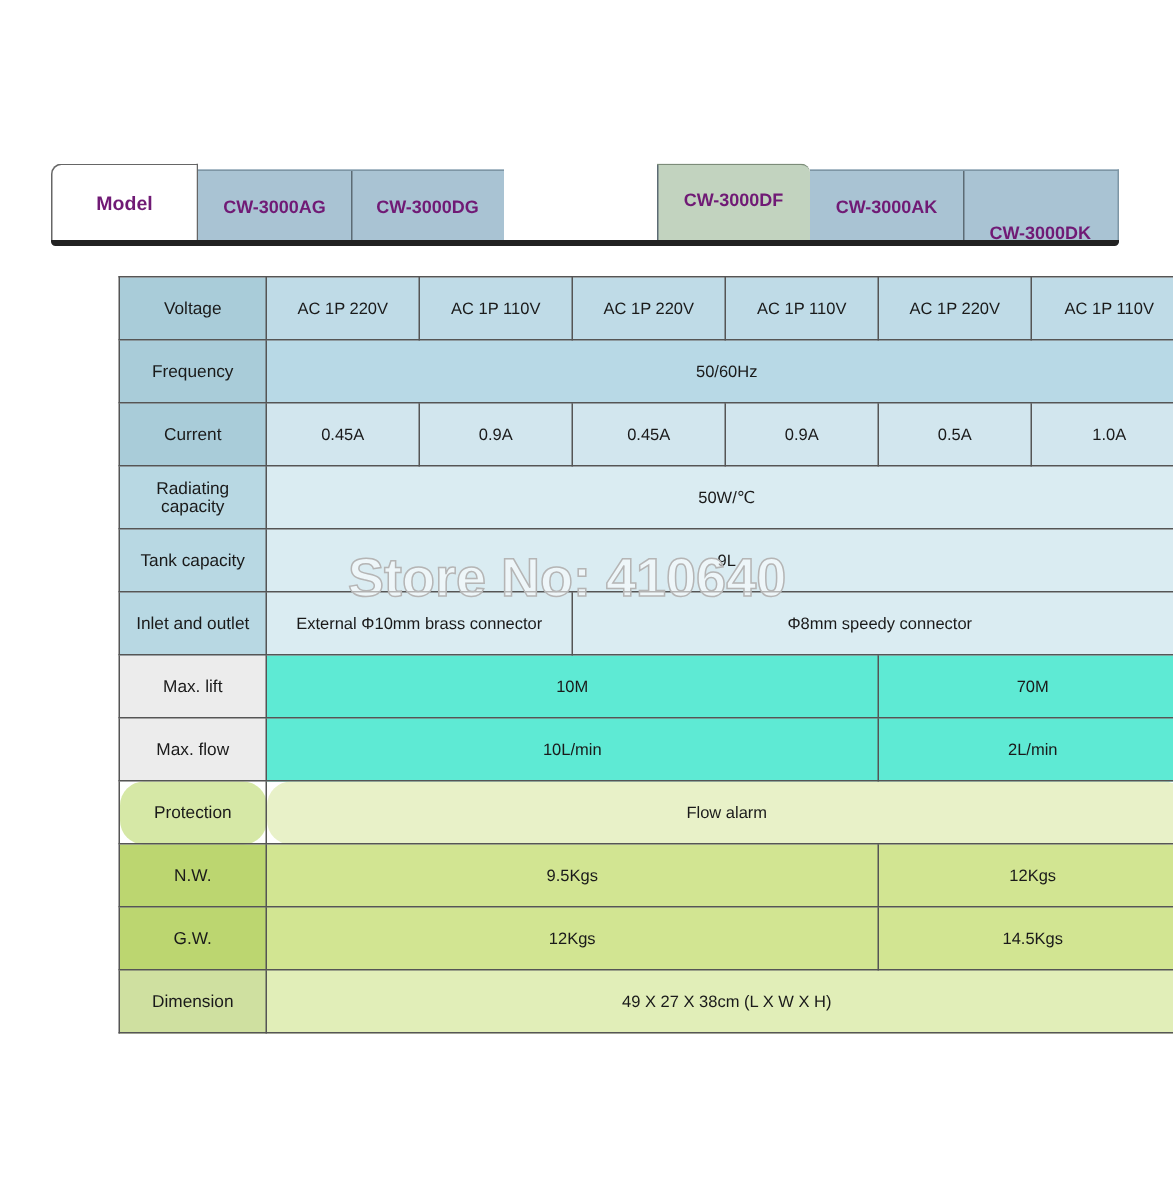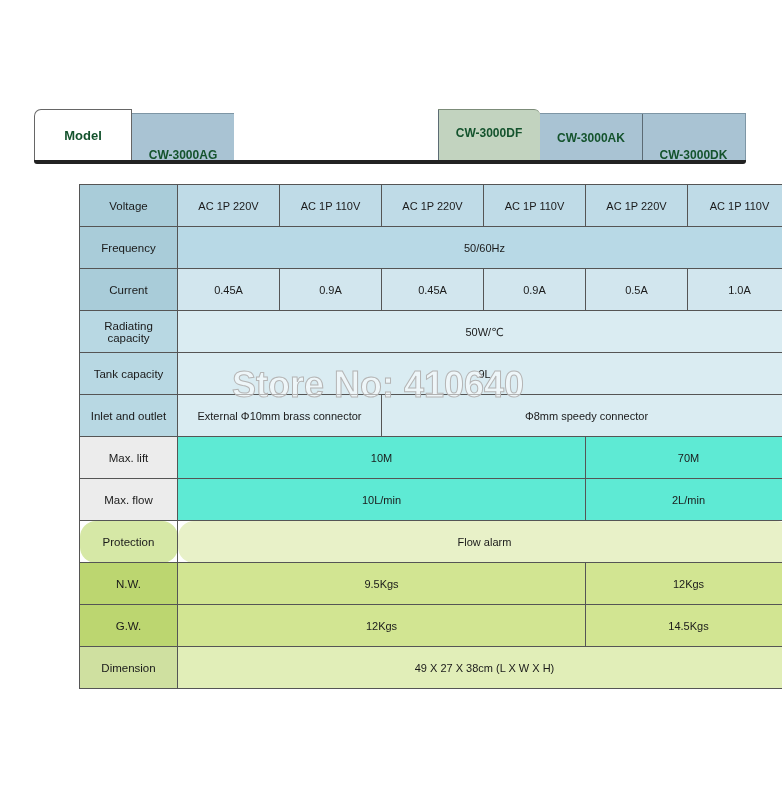--- a/index.html
+++ b/index.html
@@ -2,21 +2,21 @@
 <html><head>
 <meta charset="utf-8">
 <style>
   html, body { margin:0; padding:0; background:#ffffff; }
   body { width:782px; height:800px; position:relative; overflow:hidden;
          font-family:"Liberation Sans", "DejaVu Sans", sans-serif; color:#1a1a1a; }
 
   
   .tabs { position:absolute; top:109px; left:34px; height:54px; width:712px; }
   .tab { position:absolute; top:0; height:52px; display:flex; align-items:center; justify-content:center;
-         font-weight:bold; font-size:12px; color:#14532d; box-sizing:border-box; }
+         font-weight:bold; font-size:12px; color:#701a75; box-sizing:border-box; }
   .tab.model { left:0; width:98px; background:#ffffff; border:1px solid #666; border-bottom:none;
                border-radius:7px 0 0 0; font-size:13px; top:0; height:51px; }
   .tab.blue { background:#a9c3d3; border-top:1px solid #7e96a5; top:4px; height:49px; }
   .tab.green { background:#c2d3bf; border-top:1px solid #7c8c79; top:0; height:53px; padding-bottom:6px; }
   .tab .divider { position:absolute; left:0; top:0; bottom:0; width:1px; background:#5c6b74; }
   .tabs-shadow { position:absolute; left:34px; top:160px; width:712px; height:4px; background:#222; border-radius:0 0 3px 3px; }
 
   
   .spec { position:absolute; left:34px; top:184px; width:712px; border-collapse:collapse;
           table-layout:fixed; font-size:11px;margin-left:45px; }
@@ -47,22 +47,26 @@
   
   .watermark { position:absolute; left:232px; top:364px; font-size:36px; font-weight:bold;
                color:rgba(255,255,255,0.55); -webkit-text-stroke:1px #b5b5b5; letter-spacing:0px;
                pointer-events:none; font-family:"Liberation Sans", sans-serif; }
 </style>
 </head>
 <body>
 
 <div class="tabs">
   <div class="tab model">Model</div>
-  <div class="tab blue" style="left:98px;width:102px;align-items:flex-end;">
+  <div class="tab blue" style="left:98px;width:102px;">
       <span>CW-3000AG</span>
+    </div>
+  <div class="tab blue" style="left:200px;width:102px;">
+      <span class="divider"></span>
+      <span>CW-3000DG</span>
     </div>
   <div class="tab green" style="left:404px;width:102px;border-radius:0 6px 0 0;">
       <span class="divider"></span>
       <span>CW-3000DF</span>
     </div>
   <div class="tab blue" style="left:506px;width:102px;">
       <span>CW-3000AK</span>
     </div>
   <div class="tab blue" style="left:608px;width:104px;border-right:1px solid #7e96a5;align-items:flex-end;">
       <span class="divider"></span>

